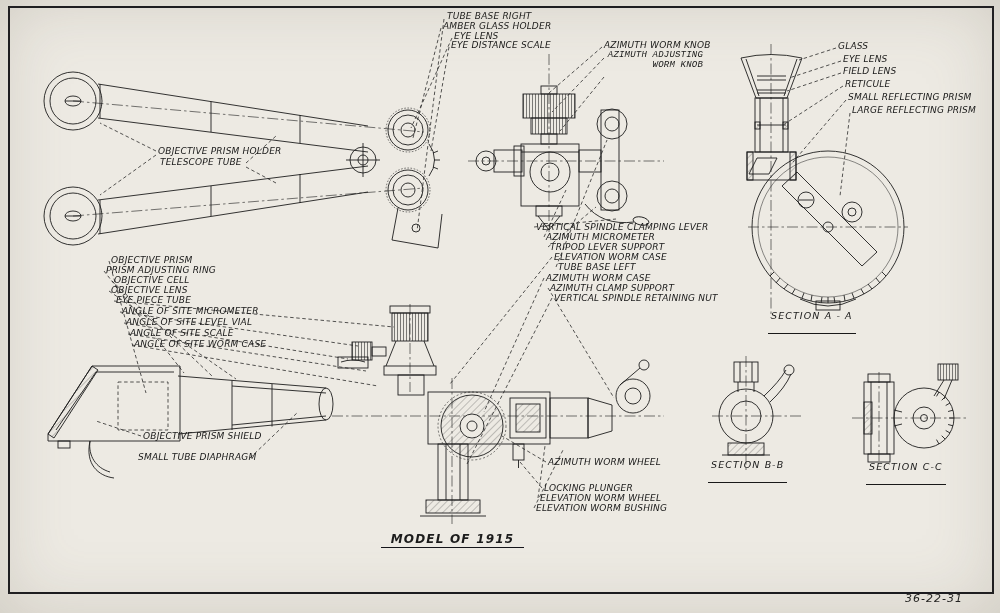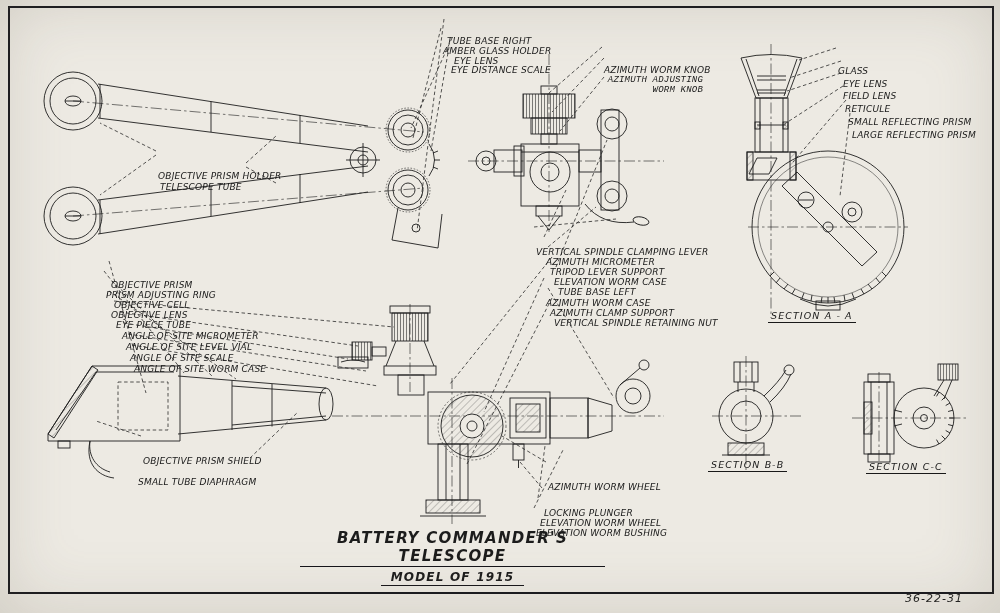--- a/index.html
+++ b/index.html
@@ -3,24 +3,24 @@
 <meta charset="utf-8">
 <style>
   html,body{margin:0;padding:0;background:#d8d5cd;}
   .sheet{position:relative;width:1000px;height:613px;background:#edeae3;overflow:hidden;
          font-family:"DejaVu Sans",sans-serif;color:#1c1c1c;}
   .sheet::after{content:"";position:absolute;inset:0;pointer-events:none;
          box-shadow:inset 0 0 70px rgba(110,100,80,.22);}
   .frame{position:absolute;left:8px;top:6px;width:982px;height:584px;border:2px solid #17171c;}
   .art{position:absolute;left:0;top:0;width:1000px;height:613px;}
   .lbl{position:absolute;font-style:italic;font-size:9px;line-height:1.1;letter-spacing:.2px;
-       white-space:pre-line;color:#191919;margin-top:25px;}
+       white-space:pre-line;color:#191919;}
   .lbl.c{text-align:right;font-family:Liberation Mono, monospace;}
   .sec{position:absolute;font-style:italic;font-size:9.5px;letter-spacing:1.1px;
-       border-bottom:1px solid #191919;padding:0 3px 1px;color:#191919;}
+       border-bottom:1px solid #191919;padding:0 3px 12px;color:#191919;}
   .title-block{position:absolute;left:300px;top:529px;width:305px;text-align:center;}
   .title-main{display:table;margin:0 auto;font-style:italic;font-weight:bold;font-size:15px;
        letter-spacing:1.3px;border-bottom:1.6px solid #15151a;padding:0 6px 1px;}
   .title-sub{display:table;margin:3px auto 12px;font-style:italic;font-weight:bold;font-size:12px;
        letter-spacing:1.2px;border-bottom:1.4px solid #15151a;padding:0 10px 1px;}
   .plate{position:absolute;left:893px;top:592px;font-style:italic;font-size:11px;letter-spacing:1px;margin-left:12px;}
   svg .cl{stroke-dasharray:11 3 2.5 3;stroke-width:.6;}
   svg .dash{stroke-dasharray:3.5 2.6;stroke-width:.75;fill:none;}
 </style>
 </head>
@@ -339,18 +339,17 @@
   <div class="lbl" style="left:548px;top:458px">AZIMUTH WORM WHEEL</div>
   <div class="lbl" style="left:544px;top:484px">LOCKING PLUNGER</div>
   <div class="lbl" style="left:540px;top:494px">ELEVATION WORM WHEEL</div>
   <div class="lbl" style="left:536px;top:504px">ELEVATION WORM BUSHING</div>
 
   <div class="sec" style="left:768px;top:310px">SECTION A - A</div>
   <div class="sec" style="left:708px;top:459px">SECTION B-B</div>
   <div class="sec" style="left:866px;top:461px">SECTION C-C</div>
 
   <div class="title-block">
-    <div class="title-main">BATTERY COMMANDER'S TELESCOPE</div>
     <div class="title-sub">MODEL OF 1915</div>
   </div>
 
   <div class="plate">36-22-31</div>
 </div>
 
 </body></html>

